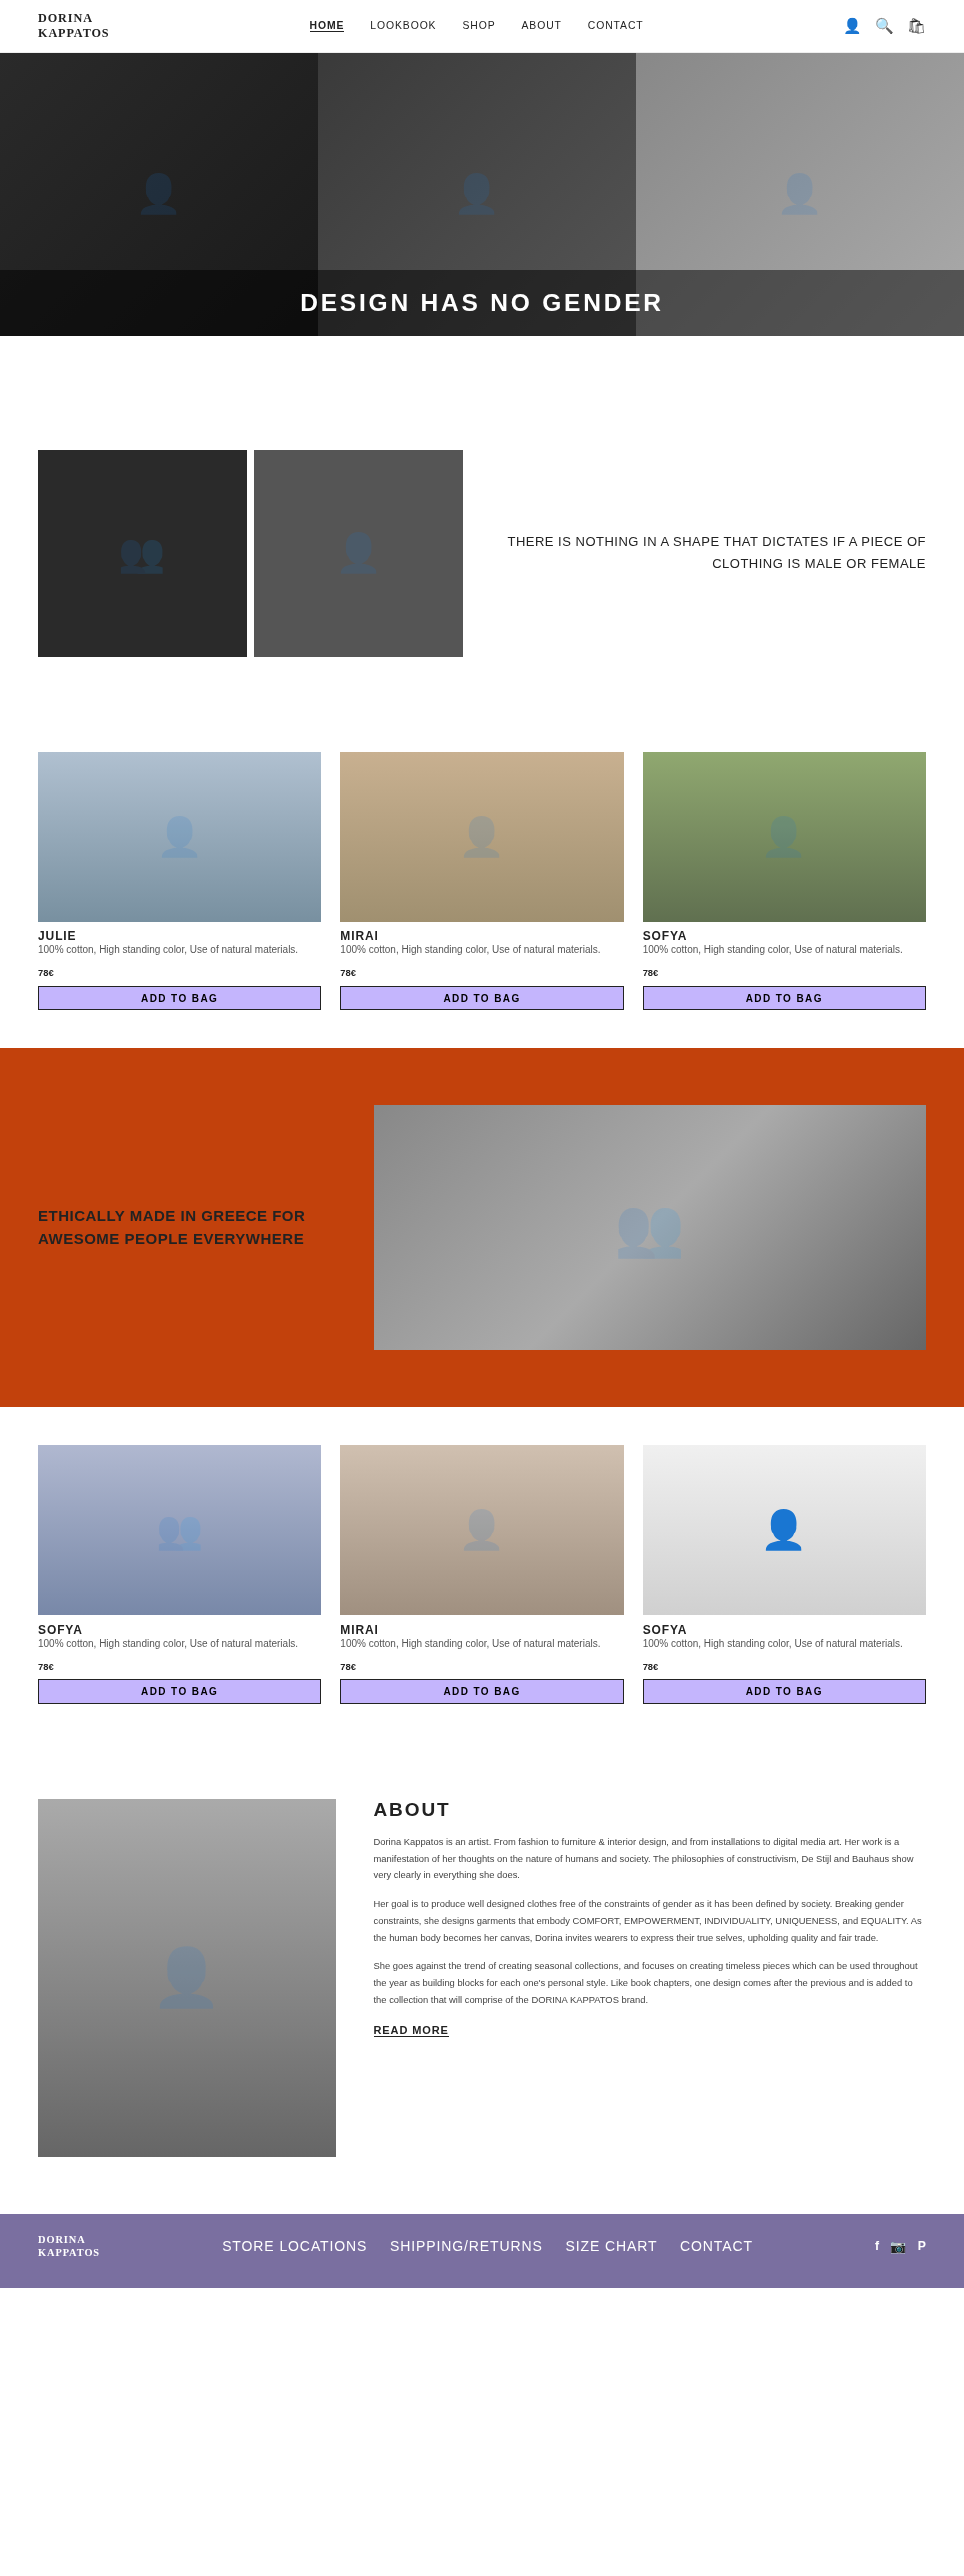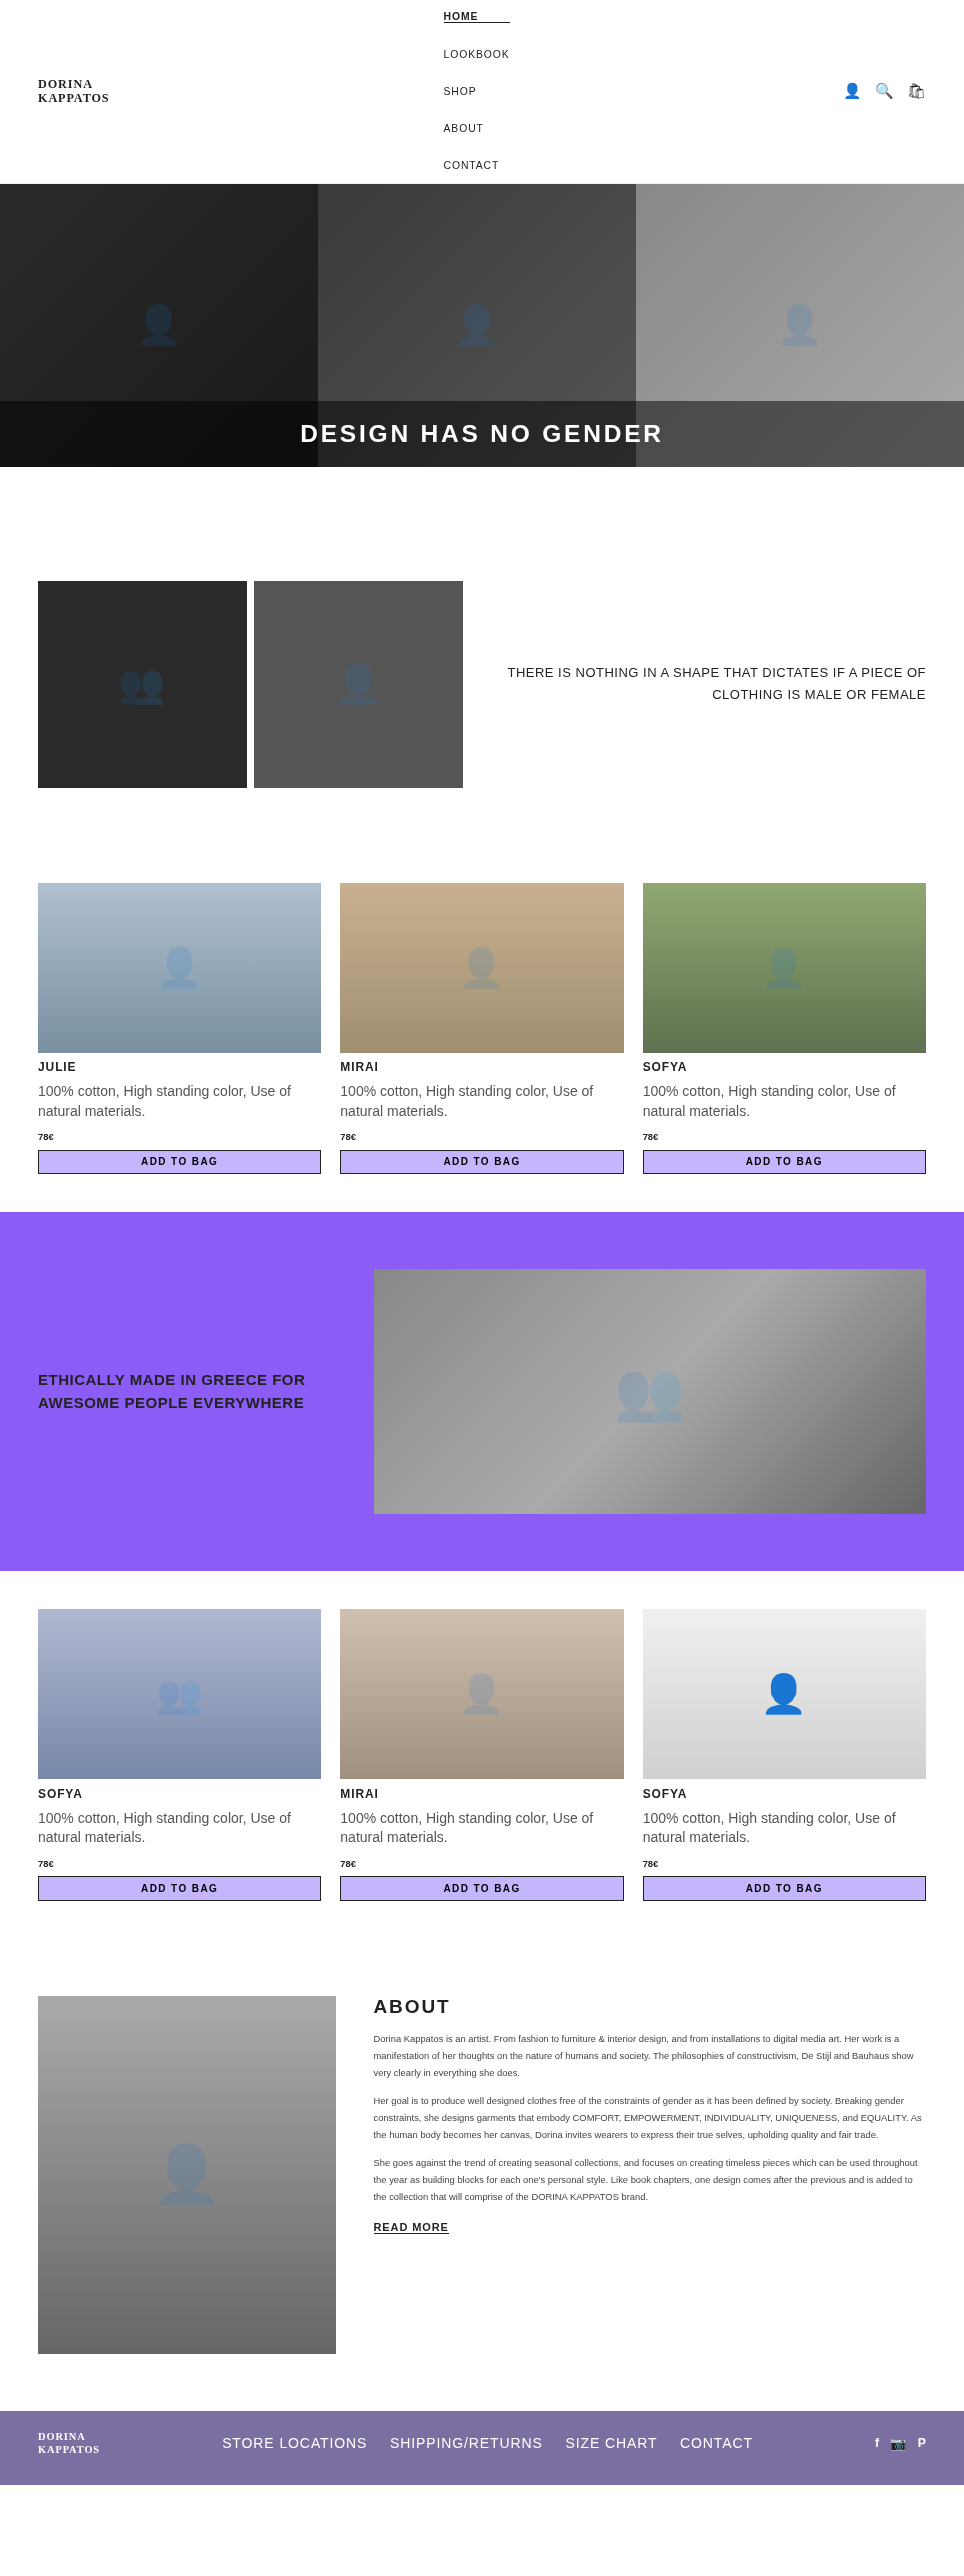--- a/index.html
+++ b/index.html
@@ -16,21 +16,21 @@
     }
     .logo {
       font-size: 12.2px;
       font-weight: bold;
       line-height: 1.2;
       letter-spacing: 0.9px;
       text-transform: uppercase;
       color: #222;
       font-family: serif;
     }
-    nav { display: flex; gap: 26px; flex-direction: column; }
+    nav { display: flex; gap: 26px; }
     nav a {
       text-decoration: none;
       font-size: 10.4px;
       letter-spacing: 0.9px;
       text-transform: uppercase;
       color: #222;
       font-weight: 500;
     }
     nav a.active { color: #222; font-weight: 700; border-bottom: 0.9px solid #222; }
     .header-icons { display: flex; gap: 13px; align-items: center; }
@@ -138,23 +138,23 @@
     .product-img.warm { background: linear-gradient(180deg, #c8b090 0%, #a09070 100%); }
     .product-img.outdoor { background: linear-gradient(180deg, #90a870 0%, #607050 100%); }
     .product-name {
       margin-top: 7.5px;
       font-size: 12px;
       font-weight: 700;
       letter-spacing: 0.9px;
       text-transform: uppercase;
     }
     .product-desc {
-      font-size: 14px;
+      font-size: 10px;
       color: #555;
-      margin-top: 8px;
+      margin-top: 0;
       line-height: 1.4;
     }
     .product-price {
       font-size: 9.4px;
       font-weight: 700;
       margin-top: 10px;
     }
     .add-to-bag-btn {
       margin-top: 7.5px;
       border: 0.9px solid #222;
@@ -168,21 +168,21 @@
       align-self: center;
       width: 100%;
     }
 
     
     .ethics-section {
       display: flex;
       padding: 57px 38px;
       gap: 38px;
       align-items: center;
-      background: #8b5cf6;
+      background: #c2410c;
     }
     .ethics-text {
       width: 35%;
       font-size: 15px;
       font-weight: 700;
       line-height: 1.5;
       letter-spacing: 0.5px;
       text-transform: uppercase;
     }
     .ethics-img {

